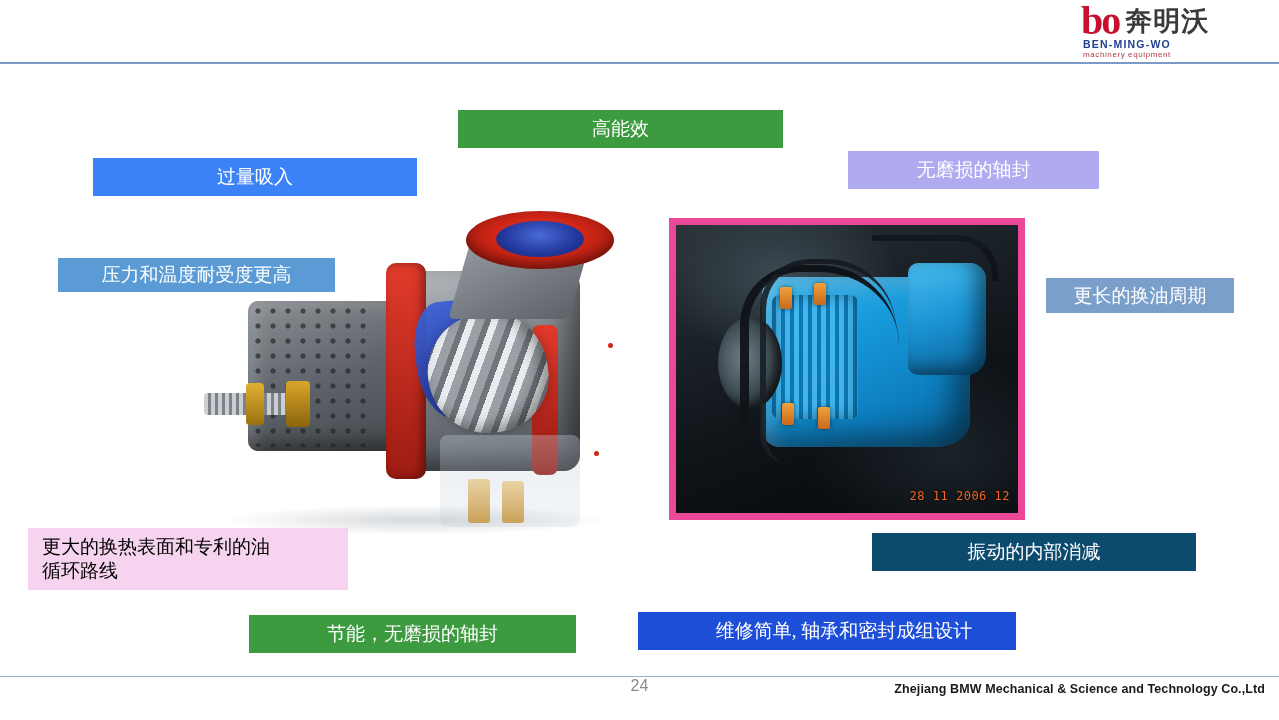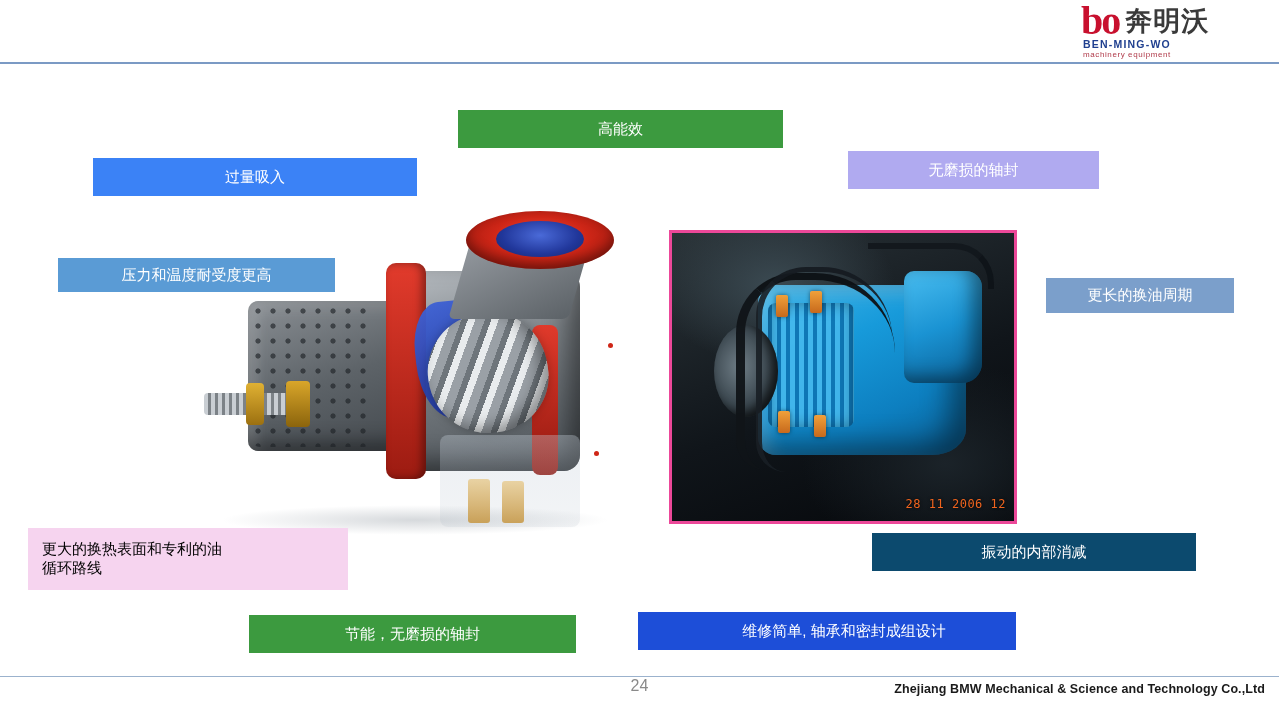--- a/index.html
+++ b/index.html
@@ -54,22 +54,22 @@
     text-align:center;font-size:16px;color:#8a8a8a;
   }
   .footer-text{
     position:absolute;right:14px;top:682px;
     font-size:12.5px;font-weight:bold;color:#1a1a1a;
     letter-spacing:.1px;
   }
 
   
   .photo{
-    position:absolute;left:669px;top:230px;width:342px;height:288px;
-    border:3px solid #ec4899;
+    position:absolute;left:669px;top:218px;width:342px;height:288px;
+    border:7px solid #ec4899;
     background:#701a75;
     overflow:hidden;
   }
   .photo .p-bg{position:absolute;inset:0;
     background:
       radial-gradient(ellipse 50% 40% at 30% 18%, #3b4a52 0%, rgba(20,26,30,0) 70%),
       radial-gradient(ellipse 60% 50% at 80% 80%, #1b2329 0%, rgba(10,12,14,0) 70%),
       linear-gradient(160deg,#2a3338 0%,#10151a 55%,#05070a 100%);
   }
   .photo .blue-body{
@@ -223,25 +223,26 @@
   .r-dot{
     position:absolute;width:5px;height:5px;border-radius:50%;
     background:#cf2617;
   }
 
   
   .label{
     position:absolute;
     display:flex;align-items:center;justify-content:center;
     color:#ffffff;
-    font-size:15px;
+    font-size:19px;
     line-height:1.25;
     padding:6px 10px;
     box-sizing:border-box;
     white-space:pre-line;
+    font-family:Liberation Serif, serif;
   }
   .lbl-green{background:#3c9a3f;}
   .lbl-blue{background:#3b82f6;}
   .lbl-purple{background:#b0aaf0;color:#ffffff;}
   .lbl-lightblue{background:#5a9bd5;}
   .lbl-steel{background:#7b9fcb;}
   .lbl-pink{background:#f6d4ef;color:#000000;justify-content:flex-start;text-align:left;}
   .lbl-darkblue{background:#0c4a6e;}
   .lbl-green2{background:#3c9a3f;}
   .lbl-brightblue{background:#1d4ed8;padding-left:44px;}

